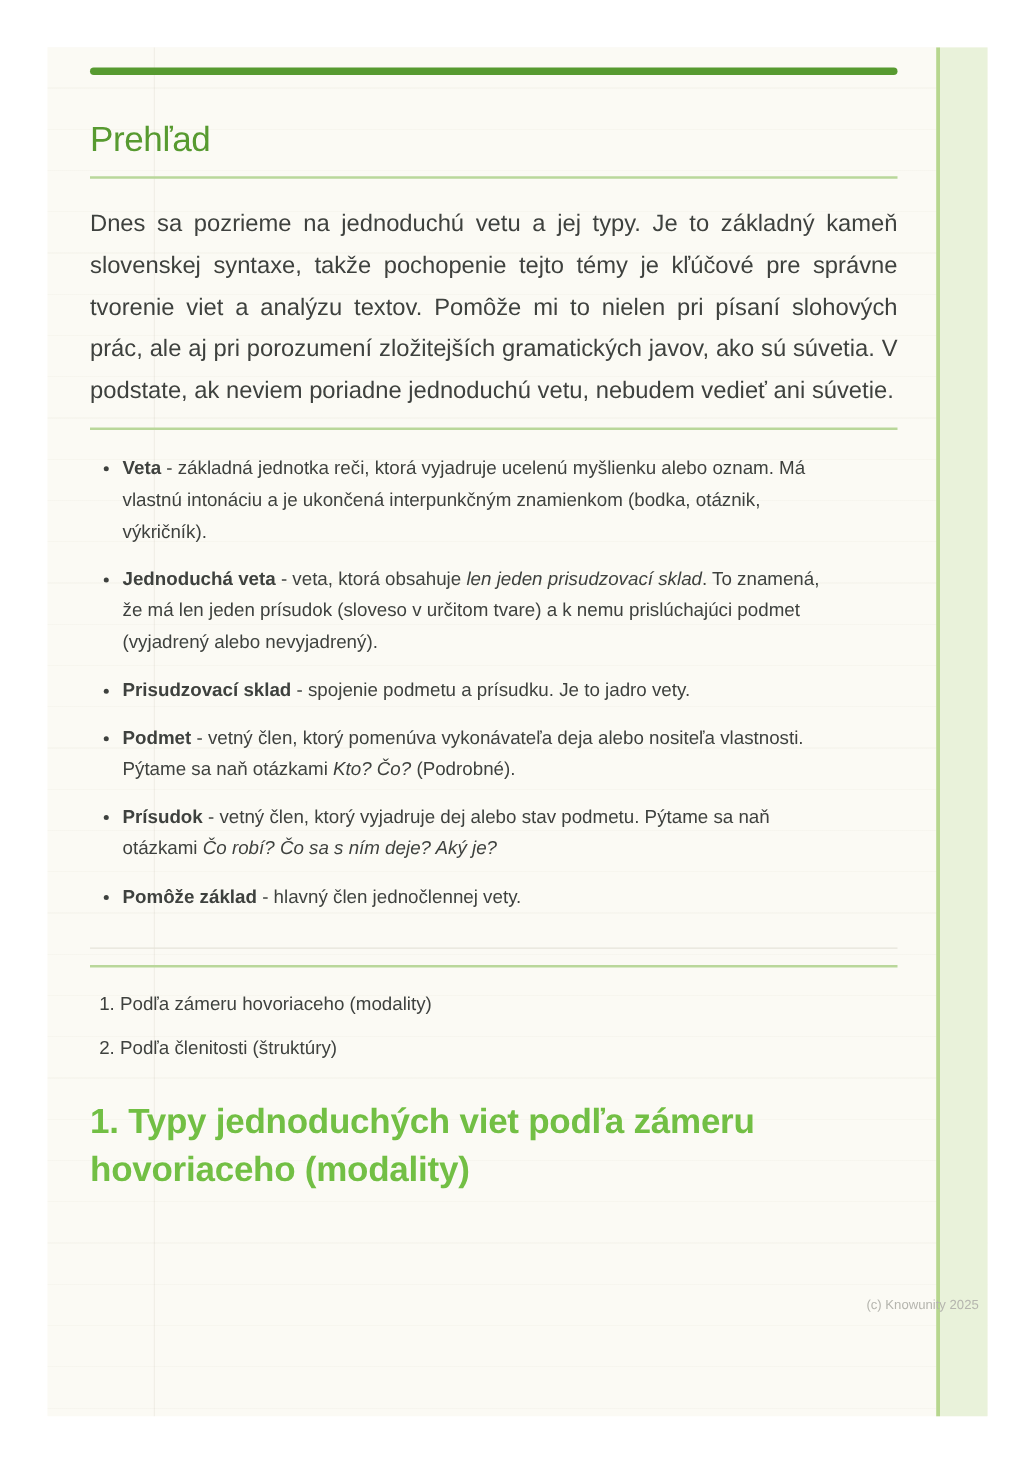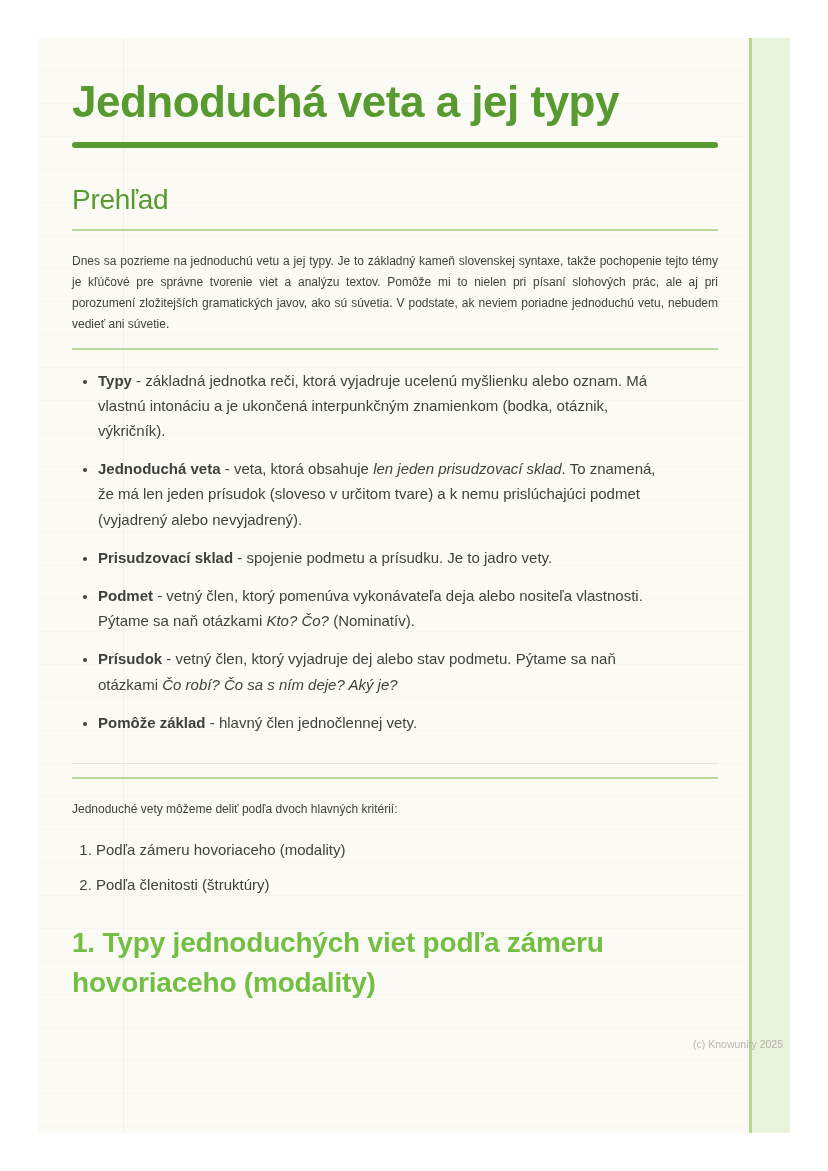--- a/index.html
+++ b/index.html
@@ -77,21 +77,21 @@
   }
   h2.section-heading.tight { margin-top: 20px; }
   h2.section-heading.after-divider { margin-top: 28px; }
   .rule-thin {
     height: 2px;
     background: #b9d79a;
     margin-top: 13px;
   }
   p.body-text {
     margin: 20px 0 0 0;
-    font-size: 12px;
+    font-size: 19px;
     line-height: 1.75;
     color: #3e413e;
     text-align: justify;
   }
   p.body-text.left { text-align: left; }
   ul.def-list {
     margin: 18px 0 0 0;
     padding: 0 0 0 26px;
     width: 560px;
     list-style: disc;
@@ -140,41 +140,39 @@
 </style>
 </head>
 <body>
 
 <div class="canvas">
   <div class="page">
     <div class="margin-line"></div>
     <div class="binding-strip"></div>
 
     <div class="content">
-      <h1 class="doc-title">Jednoduchá veta a jej typy</h1>
       <div class="rule-thick"></div>
 
       <h2 class="section-heading">Prehľad</h2>
       <div class="rule-thin"></div>
       <p class="body-text">Dnes sa pozrieme na jednoduchú vetu a jej typy. Je to základný kameň slovenskej syntaxe, takže pochopenie tejto témy je kľúčové pre správne tvorenie viet a analýzu textov. Pomôže mi to nielen pri písaní slohových prác, ale aj pri porozumení zložitejších gramatických javov, ako sú súvetia. V podstate, ak neviem poriadne jednoduchú vetu, nebudem vedieť ani súvetie.</p>
 
       <div class="rule-thin"></div>
       <ul class="def-list" id="def-list">
-          <li><span class="seg-bold">Typy</span><span class="seg-plain"> - základná jednotka reči, ktorá vyjadruje ucelenú myšlienku alebo oznam. Má vlastnú intonáciu a je ukončená interpunkčným znamienkom (bodka, otáznik, výkričník).</span></li>
+          <li><span class="seg-bold">Veta</span><span class="seg-plain"> - základná jednotka reči, ktorá vyjadruje ucelenú myšlienku alebo oznam. Má vlastnú intonáciu a je ukončená interpunkčným znamienkom (bodka, otáznik, výkričník).</span></li>
           <li><span class="seg-bold">Jednoduchá veta</span><span class="seg-plain"> - veta, ktorá obsahuje </span><span class="seg-italic">len jeden prisudzovací sklad</span><span class="seg-plain">. To znamená, že má len jeden prísudok (sloveso v určitom tvare) a k nemu prislúchajúci podmet (vyjadrený alebo nevyjadrený).</span></li>
           <li><span class="seg-bold">Prisudzovací sklad</span><span class="seg-plain"> - spojenie podmetu a prísudku. Je to jadro vety.</span></li>
-          <li><span class="seg-bold">Podmet</span><span class="seg-plain"> - vetný člen, ktorý pomenúva vykonávateľa deja alebo nositeľa vlastnosti. Pýtame sa naň otázkami </span><span class="seg-italic">Kto? Čo?</span><span class="seg-plain"> (Nominatív).</span></li>
+          <li><span class="seg-bold">Podmet</span><span class="seg-plain"> - vetný člen, ktorý pomenúva vykonávateľa deja alebo nositeľa vlastnosti. Pýtame sa naň otázkami </span><span class="seg-italic">Kto? Čo?</span><span class="seg-plain"> (Podrobné).</span></li>
           <li><span class="seg-bold">Prísudok</span><span class="seg-plain"> - vetný člen, ktorý vyjadruje dej alebo stav podmetu. Pýtame sa naň otázkami </span><span class="seg-italic">Čo robí? Čo sa s ním deje? Aký je?</span></li>
           <li><span class="seg-bold">Pomôže základ</span><span class="seg-plain"> - hlavný člen jednočlennej vety.</span></li>
         </ul>
 
       <div class="soft-divider"></div>
 
       <div class="rule-thin"></div>
-      <p class="body-text left">Jednoduché vety môžeme deliť podľa dvoch hlavných kritérií:</p>
       <ol class="criteria-list" id="criteria-list">
           <li>Podľa zámeru hovoriaceho (modality)</li>
           <li>Podľa členitosti (štruktúry)</li>
         </ol>
 
       <h3 class="sub-heading">1. Typy jednoduchých viet podľa zámeru hovoriaceho (modality)</h3>
     </div>
   </div>
 
   <div class="watermark">(c) Knowunity 2025</div>

